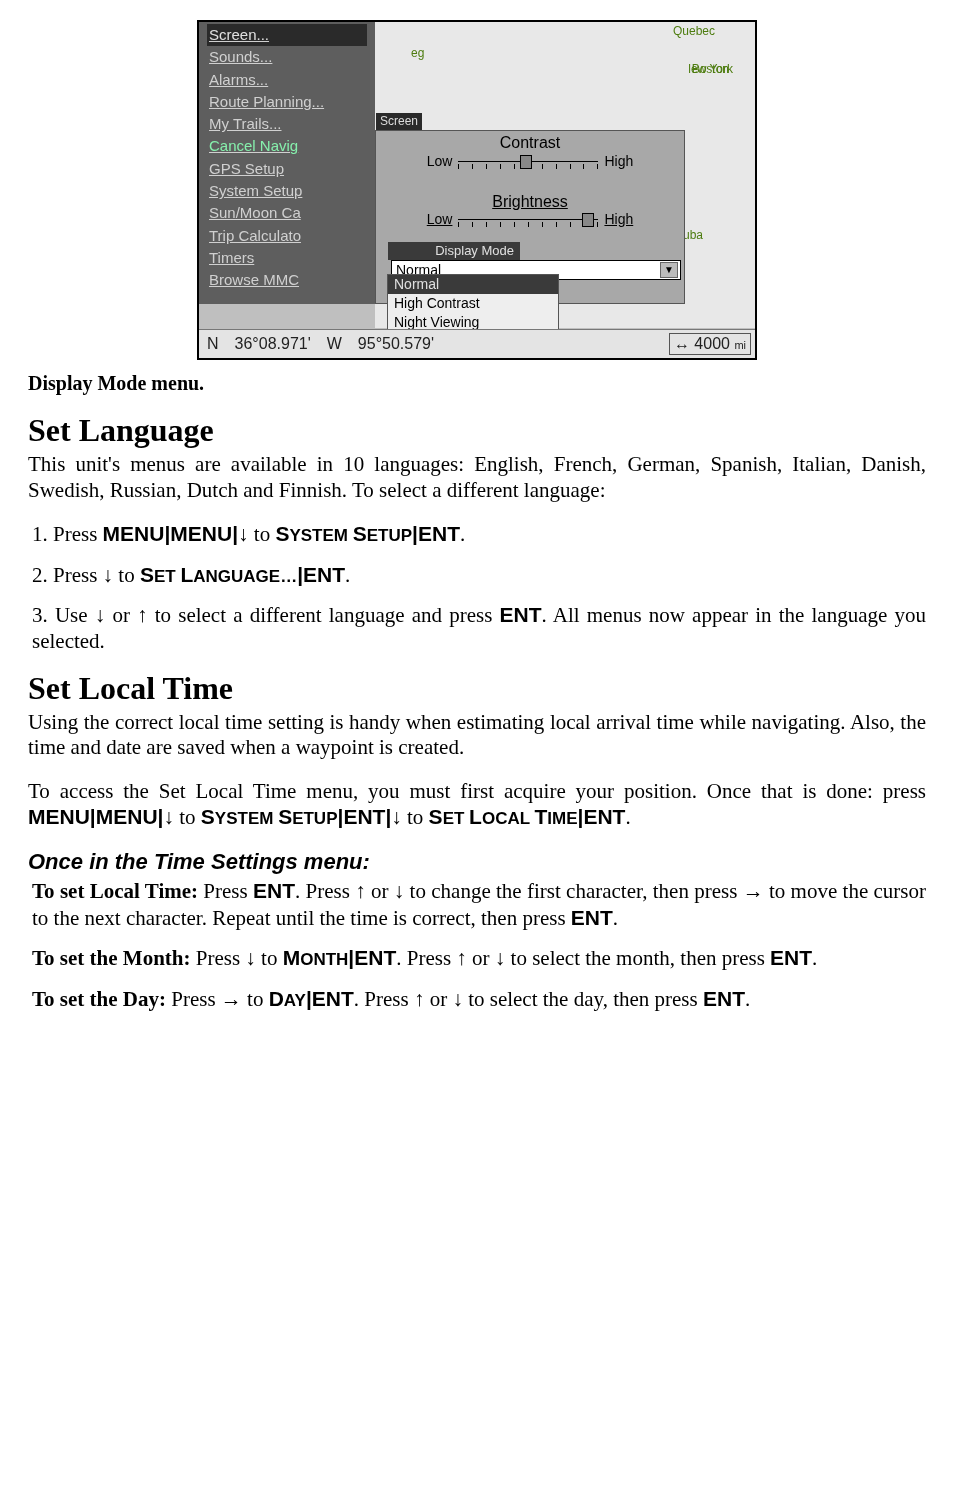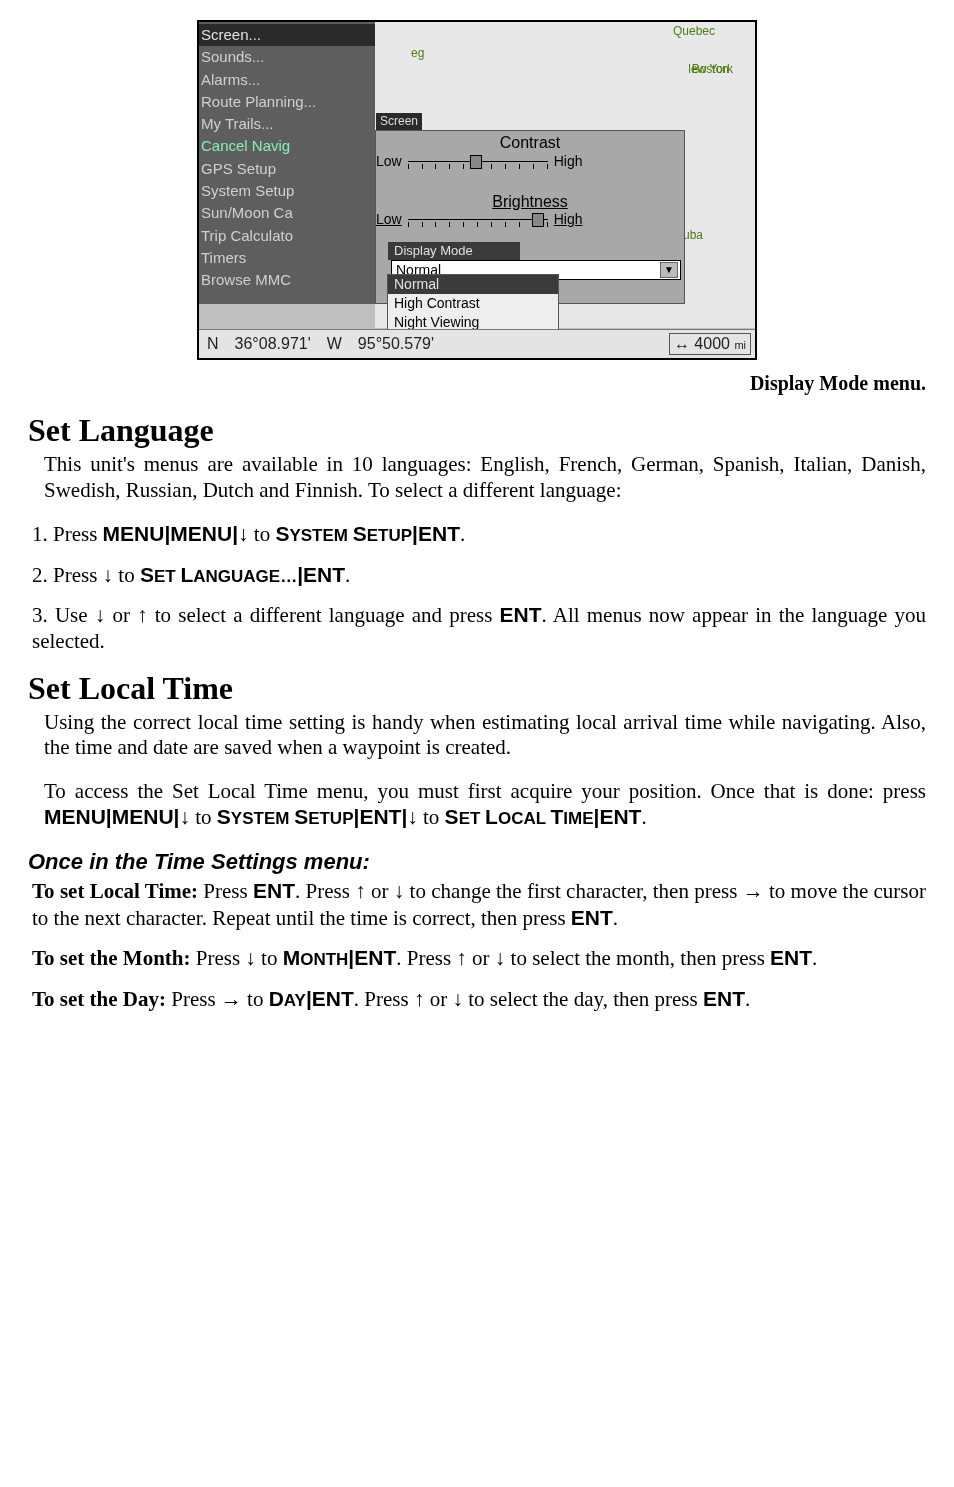--- a/index.html
+++ b/index.html
@@ -26,21 +26,22 @@
   }
   .menu-panel {
     position: absolute;
     left: 0; top: 0;
     width: 176px;
     height: 282px;
     background: #5e5e5e;
     color: #d0d0d0;
     font-size: 15px;
     box-sizing: border-box;
-    padding: 2px 0;
+    padding: 2px 8px;
+    text-decoration: underline;
   }
   .menu-panel div { padding: 2px 2px; white-space: nowrap; }
   .menu-panel .sel { background: #2a2a2a; color: #e0e0e0; }
   .menu-panel .dim { color: #86efac; }
 
   .map-area {
     position: absolute;
     left: 176px; top: 0; right: 0; bottom: 30px;
     background: #e8e8e8;
   }
@@ -68,40 +69,41 @@
     font-size: 12px;
     padding: 1px 4px;
     display: inline-block;
     position: absolute;
     left: 0; top: -18px;
   }
   .slider-group { text-align: center; }
   .slider-title { font-size: 16px; margin-top: 2px; }
   .slider-row {
     display: flex;
+    justify-content: center;
     align-items: center;
     gap: 6px;
     font-size: 14px;
   }
   .slider-track {
     width: 140px; height: 1px; background: #000; position: relative;
   }
   .slider-track .ticks {
     position: absolute; left:0; right:0; top:3px; height:6px;
     display:flex; justify-content: space-between;
   }
   .slider-track .ticks span { width:1px; height:5px; background:#000; display:block; }
   .slider-thumb {
     position: absolute; top: -6px;
     width: 10px; height: 12px;
     background: #888; border:1px solid #000;
   }
   .display-mode-label {
     background: #3a3a3a; color: #e0e0e0;
-    font-size: 13px; padding: 1px 6px; width: 120px;
+    font-size: 13px; padding: 1px 6px; width: 120px; text-align: right;
   }
   .dm-field {
     background: #fff; border: 1px solid #000;
     width: 282px; height: 18px; margin: 0 auto 2px auto;
     display: flex; justify-content: space-between; align-items: center;
     font-size: 14px; padding: 0 2px 0 4px;
   }
   .dm-field .dd {
     width: 16px; height: 14px; background: #bbb; border: 1px solid #666;
     display: inline-flex; align-items: center; justify-content: center;
@@ -125,36 +127,36 @@
     display: flex; align-items: center;
     font-size: 16px;
     font-family: Arial, sans-serif;
     color: #222;
   }
   .statusbar .cell { padding: 0 8px; }
   .statusbar .spacer { flex: 1; }
   .statusbar .box { border: 1px solid #555; padding: 0 4px; margin-right: 4px; }
 
   .caption {
-    text-align: right;
+    text-align: left;
     font-family: "Century Schoolbook", "Times New Roman", Georgia, serif;
     font-size: 20px;
     font-weight: bold;
     margin: 6px 0 16px 0;
   }
   h2.section {
     font-family: "Century Schoolbook", "Times New Roman", Georgia, serif;
     font-size: 32px;
     font-weight: bold;
     margin: 0 0 2px 0;
   }
   p.body {
     font-family: "Century Schoolbook", "Times New Roman", Georgia, serif;
     font-size: 21px;
-    margin: 0 0 18px 16px;
+    margin: 0 0 18px 0;
     text-align: justify;
   }
   p.step {
     font-family: "Century Schoolbook", "Times New Roman", Georgia, serif;
     font-size: 21px;
     margin: 0 0 14px 4px;
     text-align: justify;
   }
   h3.sub {
     font-family: Arial, Helvetica, sans-serif;

